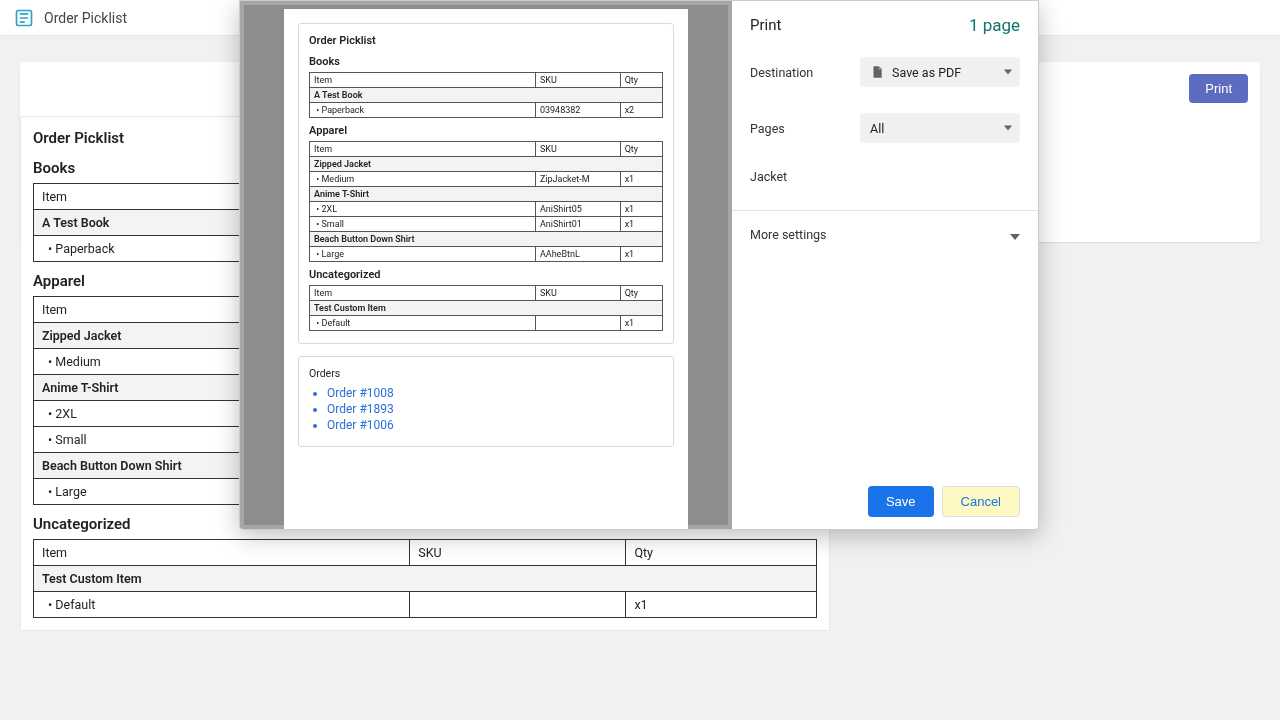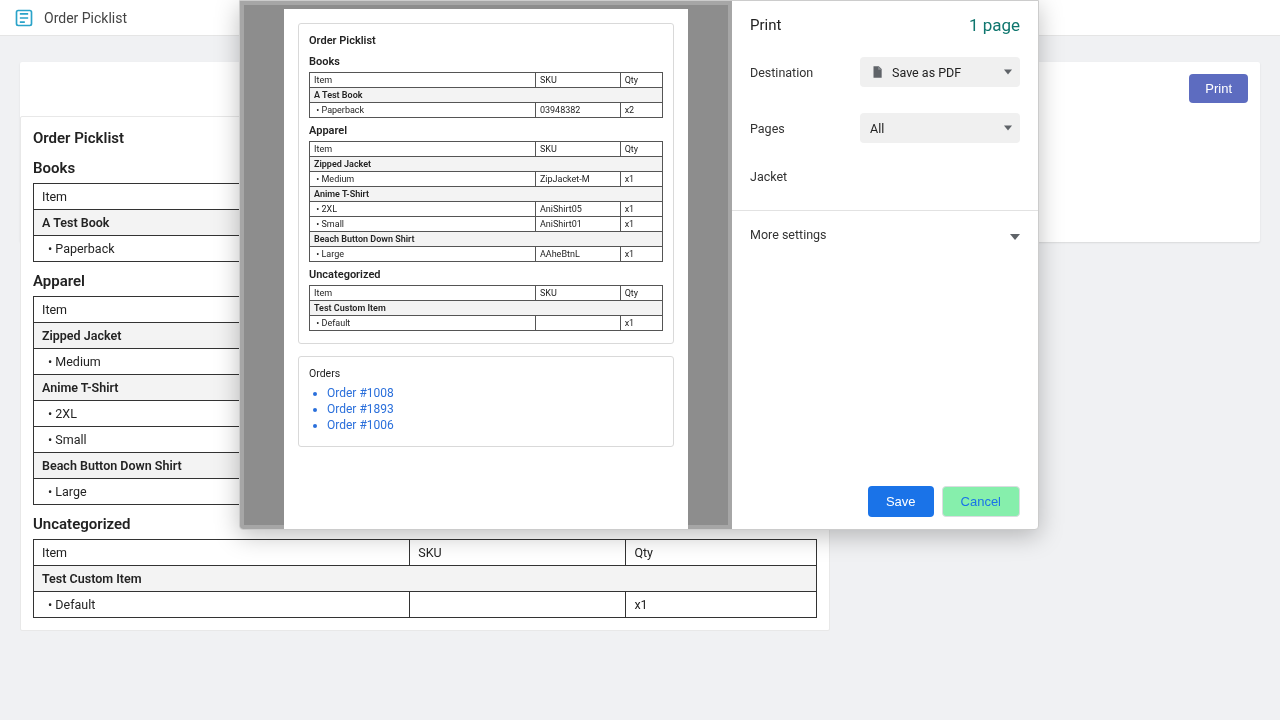--- a/index.html
+++ b/index.html
@@ -224,21 +224,21 @@
     display: flex; justify-content: flex-end; gap: 8px;
     padding-top: 8px;
   }
   .btn {
     border-radius: 4px;
     padding: 7px 18px;
     font-size: 13px;
     cursor: pointer;
   }
   .btn-save { background: #1a73e8; color: #fff; border: none; }
-  .btn-cancel { background: #86efac; color: #1a73e8; border: 1px solid #dadce0; }
+  .btn-cancel { background: #fef9c3; color: #1a73e8; border: 1px solid #dadce0; }
 </style>
 </head>
 <body>
 
 <div class="app-bar">
   <span class="app-icon">
     <svg viewBox="0 0 24 24">
         <rect x="3" y="3" width="18" height="18" rx="2" fill="none" stroke="#2aa3c9" stroke-width="2"></rect>
         <path d="M7 7h10M7 12h10M7 17h6" stroke="#2aa3c9" stroke-width="2"></path>
       </svg>

